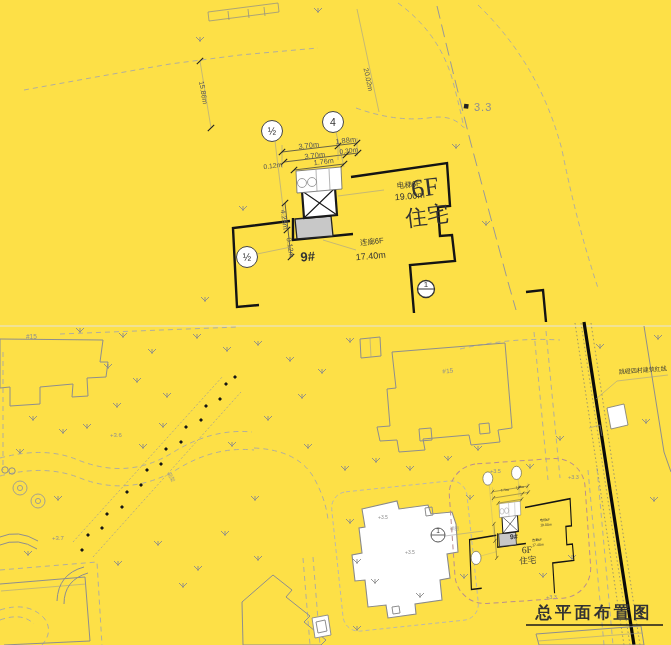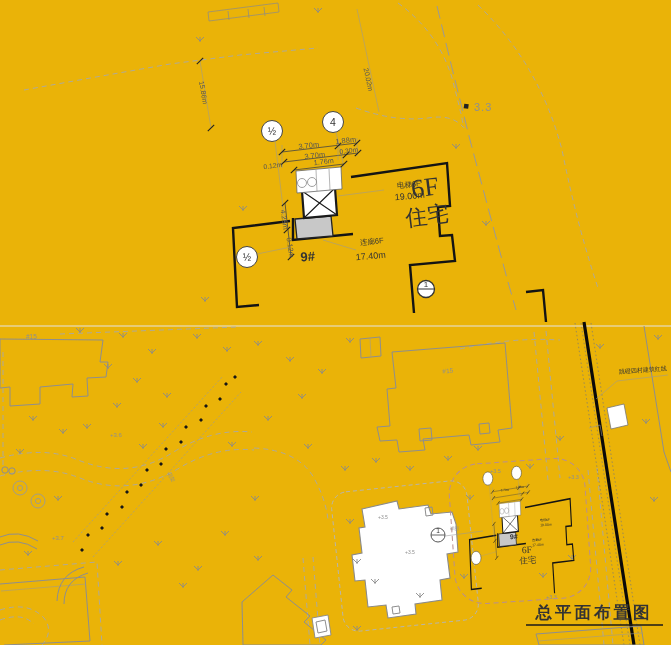--- a/index.html
+++ b/index.html
@@ -1,16 +1,16 @@
 <!DOCTYPE html>
 <html><head>
 <meta charset="utf-8">
 <style>
   html,body{margin:0;padding:0;background:#fff;}
-  #stage{position:relative;width:671px;height:645px;background:#eab308;overflow:hidden;}
+  #stage{position:relative;width:671px;height:645px;background:#fde047;overflow:hidden;}
   svg text{font-family:"Liberation Sans","DejaVu Sans",sans-serif;fill:#333;}
   svg text.serif{font-family:"Liberation Serif","DejaVu Serif",serif;}
   svg text.gray{fill:#8f8f8f;}
   svg text.dim{fill:#555;}
   .thin{stroke:#8e8e8e;stroke-width:1;fill:none;}
   .bold{stroke:#141414;stroke-width:2.4;fill:none;}
   .dash{stroke:#a8a8a8;stroke-width:0.9;fill:none;stroke-dasharray:5 4;}
   .dot2{stroke:#999;stroke-width:0.7;fill:none;stroke-dasharray:2 2;}
   .ext{stroke:#999;stroke-width:0.55;fill:none;}
   .dimln{stroke:#444;stroke-width:0.8;fill:none;}

